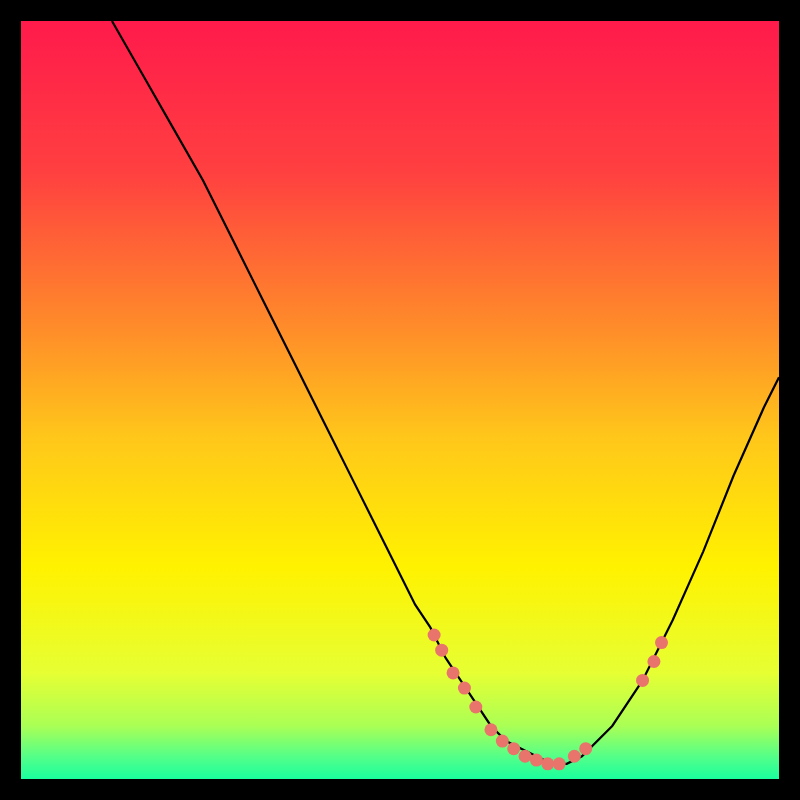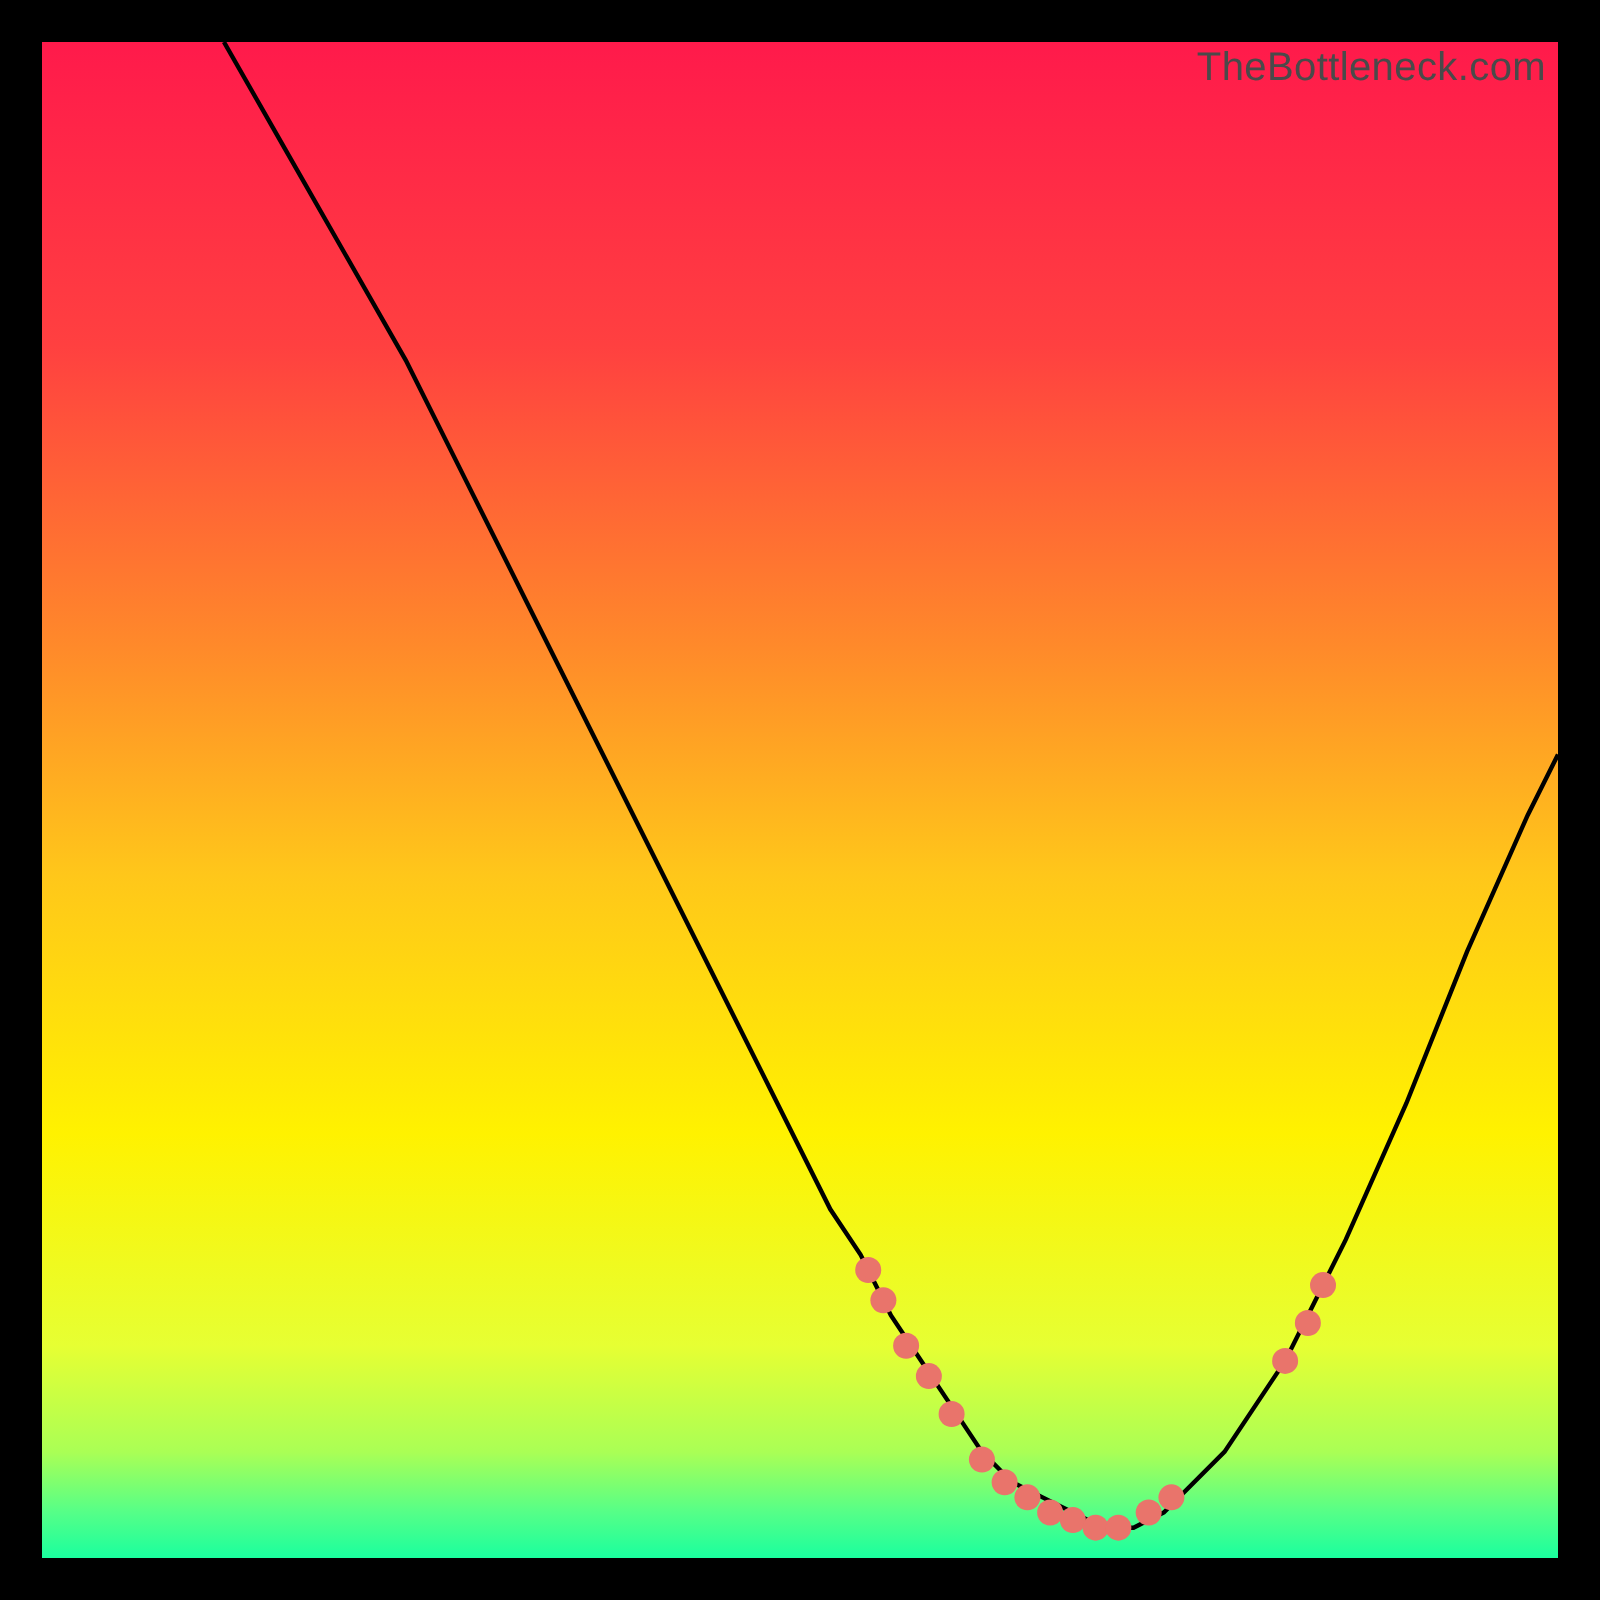--- a/index.html
+++ b/index.html
@@ -41,14 +41,13 @@
         <circle cx="515.44" cy="739.05" r="6.5" fill="#e9746b"></circle>
         <circle cx="526.81" cy="742.84" r="6.5" fill="#e9746b"></circle>
         <circle cx="538.18" cy="742.84" r="6.5" fill="#e9746b"></circle>
         <circle cx="553.34" cy="735.26" r="6.5" fill="#e9746b"></circle>
         <circle cx="564.71" cy="727.68" r="6.5" fill="#e9746b"></circle>
         <circle cx="621.56" cy="659.46" r="6.5" fill="#e9746b"></circle>
         <circle cx="632.93" cy="640.51" r="6.5" fill="#e9746b"></circle>
         <circle cx="640.51" cy="621.56" r="6.5" fill="#e9746b"></circle>
       </g>
   </svg>
-  <div class="watermark">TheBottleneck.com</div>
 </div>
 
 </body></html>

